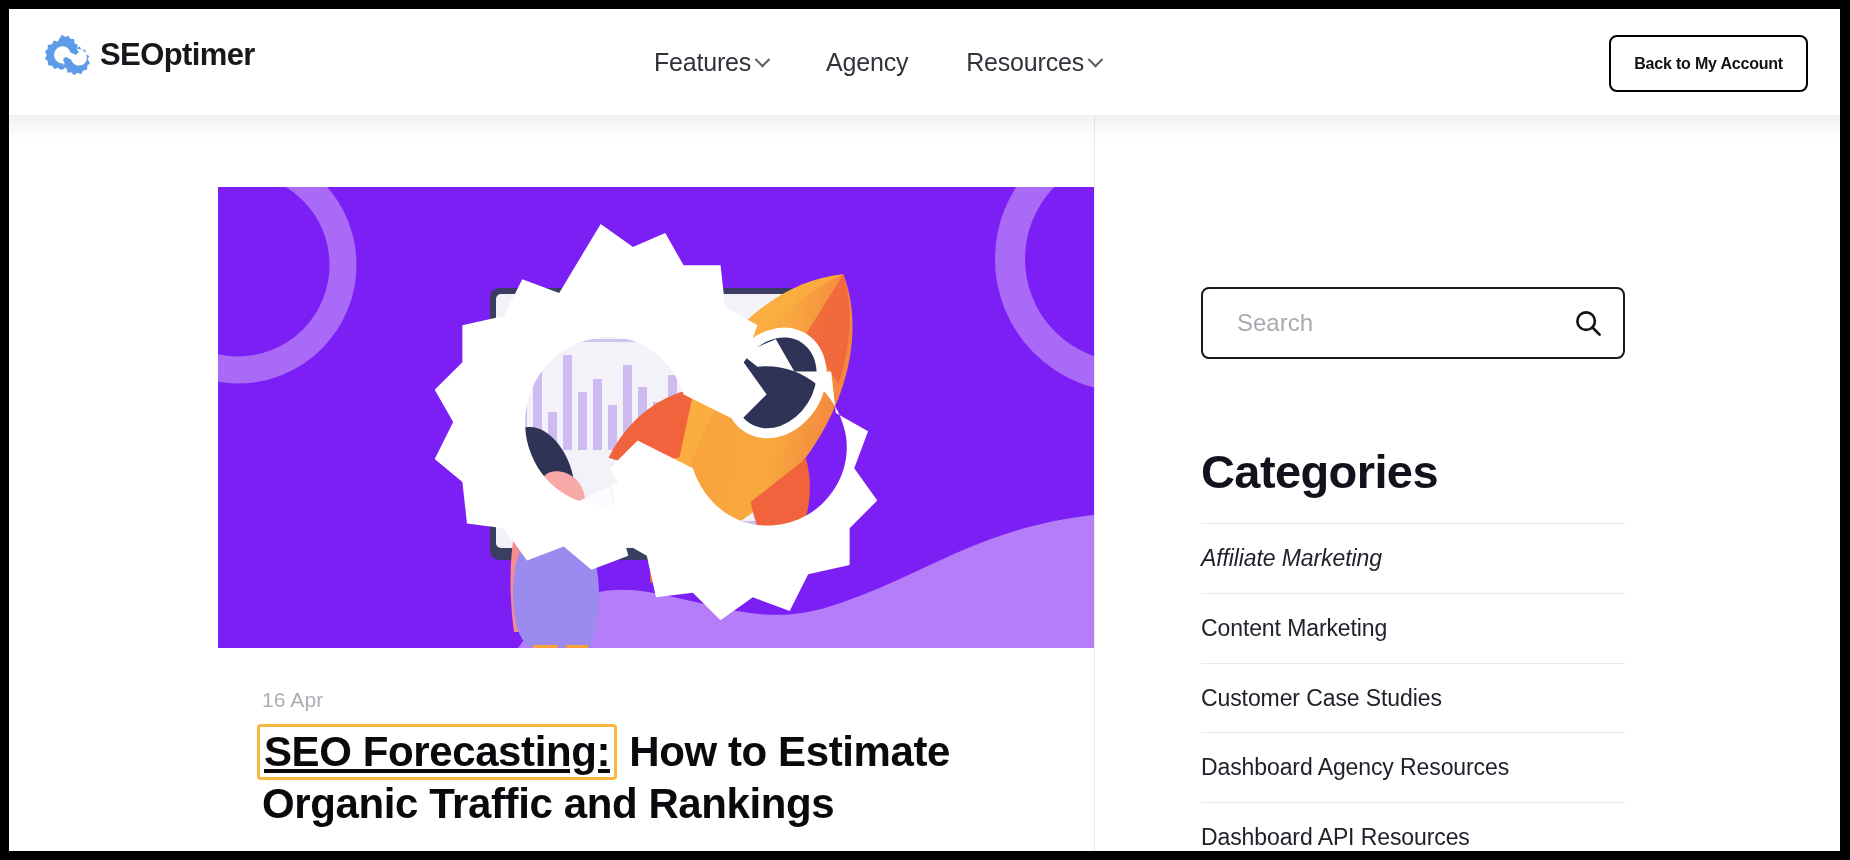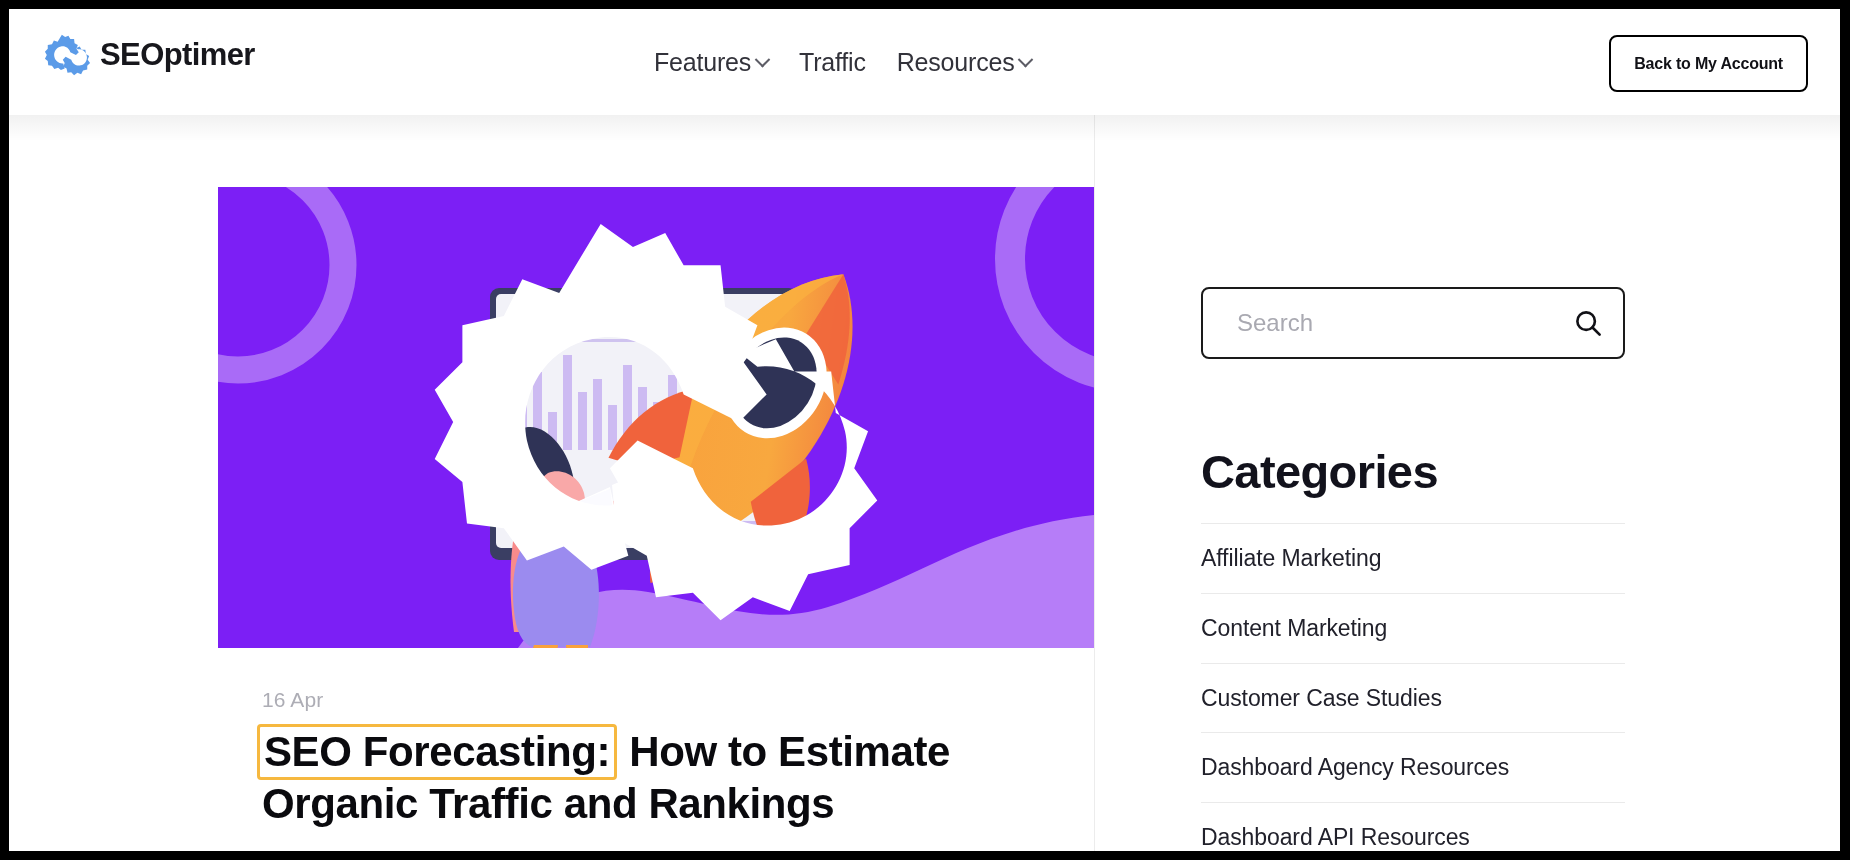--- a/index.html
+++ b/index.html
@@ -62,21 +62,21 @@
     line-height: 1;
   }
 
   
   #nav {
     position: absolute;
     left: 645px; top: 0;
     height: 106px;
     display: flex;
     align-items: center;
-    gap: 31px;
+    gap: 58px;
   }
   .nav-item {
     display: flex;
     align-items: center;
     gap: 6px;
     font-size: 25px;
     color: #32323a;
     cursor: pointer;
     line-height: 1;
     letter-spacing: -0.2px;
@@ -156,20 +156,21 @@
     color: #0a0a0e;
     letter-spacing: -0.4px;
     max-width: 820px;
   }
   #title-highlight {
     display: inline-block;
     border: 3px solid #F6B83F;
     border-radius: 4px;
     padding: 1px 4px 2px 4px;
     margin: 0 1px 0 -5px;
+    text-decoration: underline;
   }
 
   
   #col-divider {
     position: absolute;
     left: 1085px; top: 0;
     width: 1px; height: 100%;
     background: #ececec;
   }
 
@@ -216,21 +217,21 @@
   #category-list { margin-top: 28px; list-style: none; }
   .category-item {
     font-size: 23px;
     color: #21212b;
     letter-spacing: -0.1px;
     padding: 20px 0 20px 0;
     border-top: 1px solid #eaeaea;
     cursor: pointer;
     line-height: 1.25;
   }
-  .category-item:first-child { border-top: 1px solid #eaeaea; }
+  .category-item:first-child { border-top: 1px solid #eaeaea; font-style: italic; }
 </style>
 </head>
 <body>
 
 <div id="frame">
 <div id="page">
 
   <div id="header">
 
     <div id="logo">
@@ -247,21 +248,21 @@
       </svg>
       <span id="logo-text">SEOptimer</span>
     </div>
 
     <nav id="nav">
       <div class="nav-item">
         <span>Features</span>
         <span class="chev"></span>
       </div>
       <div class="nav-item">
-        <span>Traffic</span>
+        <span>Agency</span>
       </div>
       <div class="nav-item">
         <span>Resources</span>
         <span class="chev"></span>
       </div>
     </nav>
 
     <button id="account-btn">Back to My Account</button>
   </div>
   <div id="header-shadow"></div>

